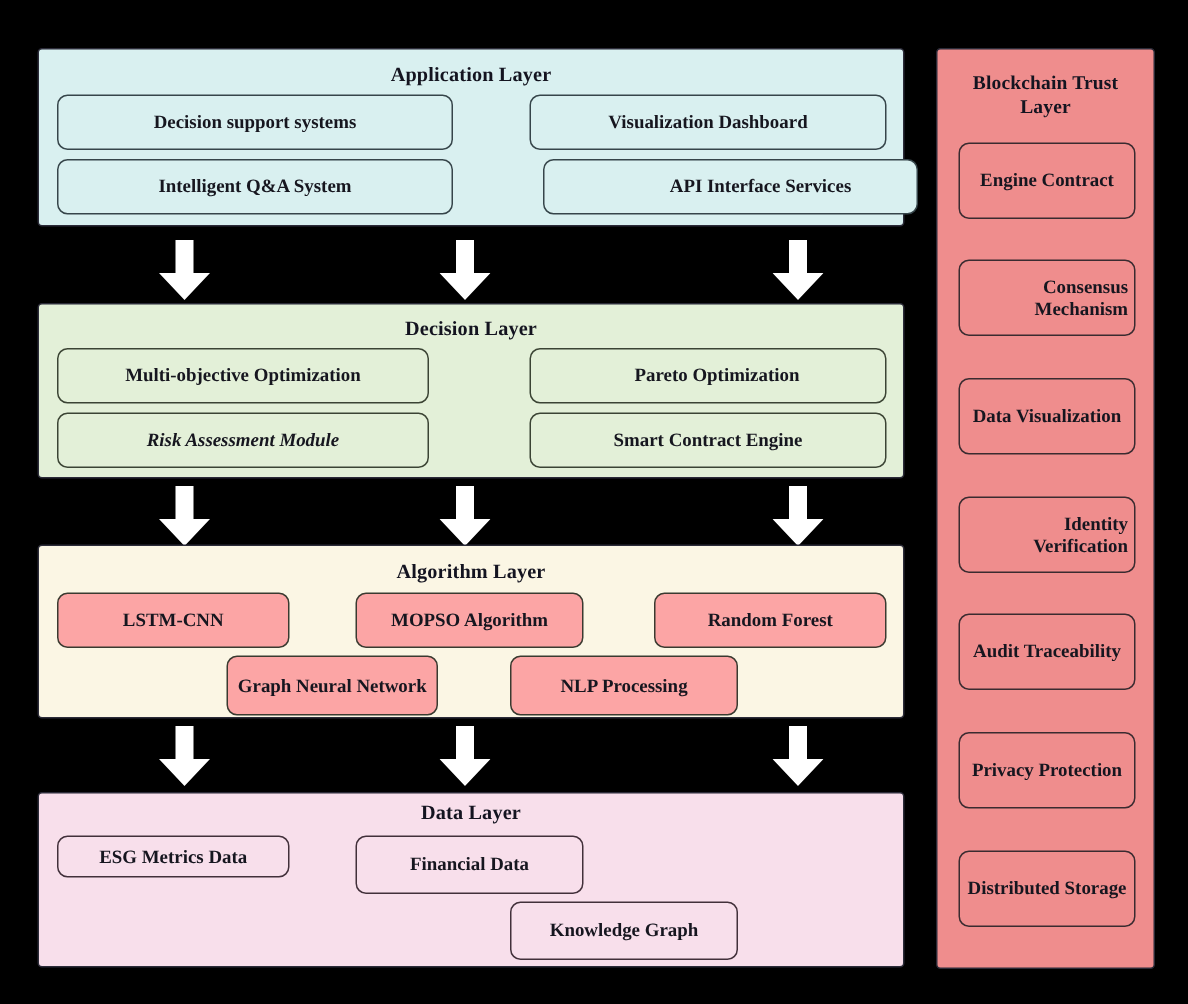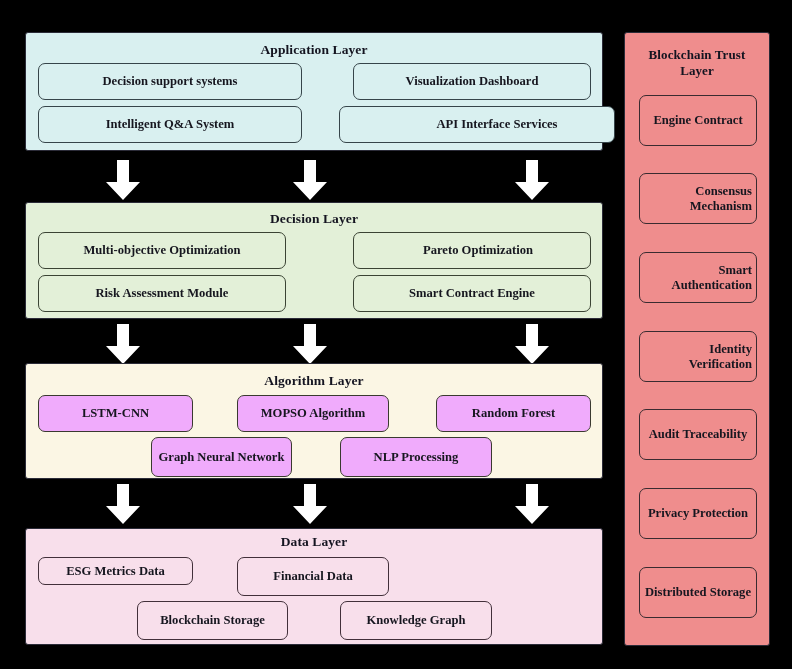--- a/index.html
+++ b/index.html
@@ -60,21 +60,21 @@
   }
 
   
   .app-layer   { background: #d9f0f0; }
   .app-layer .mod   { background: #d9f0f0; border-color: #36454a; }
 
   .dec-layer   { background: #e3f0d8; }
   .dec-layer .mod   { background: #e3f0d8; border-color: #3b4434; }
 
   .alg-layer   { background: #fbf6e4; }
-  .alg-layer .mod   { background: #f0abfc; border-color: #3a3a30; }
+  .alg-layer .mod   { background: #fca5a5; border-color: #3a3a30; }
 
   .dat-layer   { background: #f8dfeb; }
   .dat-layer .mod   { background: #f8dfeb; border-color: #42303a; }
 
   .bc-layer    { background: #ef8d8d; }
   .bc-layer .mod    { background: #ef8d8d; border-color: #3a2b30; }
   .bc-layer .layer-title { font-size: 13px; line-height: 1.25; }
 
   
   .arrow {
@@ -91,21 +91,21 @@
 
   <div class="layer app-layer" style="left:25px; top:32px; width:578px; height:119px;">
     <div class="layer-title" style="top:9px;">Application Layer</div>
 
     <div class="mod" style="left:12px; top:30px; width:264px; height:37px;">Decision support systems</div>
 
     <div class="mod" style="left:327px; top:30px; width:238px; height:37px;">Visualization Dashboard</div>
 
     <div class="mod" style="left:12px; top:73px; width:264px; height:37px;">Intelligent Q&amp;A System</div>
 
-    <div class="mod" style="left:313px; top:73px; width:276px; height:37px;padding-left:44px;">API Interface Services</div>
+    <div class="mod" style="left:336px; top:73px; width:250px; height:37px;padding-left:44px;">API Interface Services</div>
   </div>
 
   <div class="arrow" style="left:106px; top:160px;">
     <svg viewBox="0 0 34 40" preserveAspectRatio="none" aria-hidden="true">
       <polygon points="11,0 23,0 23,22 34,22 17,40 0,22 11,22" fill="#ffffff"></polygon>
     </svg>
   </div>
   <div class="arrow" style="left:293px; top:160px;">
     <svg viewBox="0 0 34 40" preserveAspectRatio="none" aria-hidden="true">
       <polygon points="11,0 23,0 23,22 34,22 17,40 0,22 11,22" fill="#ffffff"></polygon>
@@ -117,21 +117,21 @@
     </svg>
   </div>
 
   <div class="layer dec-layer" style="left:25px; top:202px; width:578px; height:117px;">
     <div class="layer-title" style="top:8px;">Decision Layer</div>
 
     <div class="mod" style="left:12px; top:29px; width:248px; height:37px;">Multi-objective Optimization</div>
 
     <div class="mod" style="left:327px; top:29px; width:238px; height:37px;padding-left:16px;">Pareto Optimization</div>
 
-    <div class="mod" style="left:12px; top:72px; width:248px; height:37px;">Risk Assessment Module</div>
+    <div class="mod" style="left:12px; top:72px; width:248px; height:37px;font-style:italic;">Risk Assessment Module</div>
 
     <div class="mod" style="left:327px; top:72px; width:238px; height:37px;">Smart Contract Engine</div>
   </div>
 
   <div class="arrow" style="left:106px; top:324px;">
     <svg viewBox="0 0 34 40" preserveAspectRatio="none" aria-hidden="true">
       <polygon points="11,0 23,0 23,22 34,22 17,40 0,22 11,22" fill="#ffffff"></polygon>
     </svg>
   </div>
   <div class="arrow" style="left:293px; top:324px;">
@@ -176,33 +176,32 @@
   </div>
 
   <div class="layer dat-layer" style="left:25px; top:528px; width:578px; height:117px;">
     <div class="layer-title" style="top:5px;">Data Layer</div>
 
     <div class="mod" style="left:12px; top:28px; width:155px; height:28px;">ESG Metrics Data</div>
 
     <div class="mod" style="left:211px; top:28px; width:152px; height:39px;">Financial Data</div>
 
 
-    <div class="mod" style="left:111px; top:72px; width:151px; height:39px;">Blockchain Storage</div>
 
     <div class="mod" style="left:314px; top:72px; width:152px; height:39px;">Knowledge Graph</div>
   </div>
 
   <div class="layer bc-layer" style="left:624px; top:32px; width:146px; height:614px;">
     <div class="layer-title" style="top:14px; padding:0 22px;">Blockchain Trust Layer</div>
 
     <div class="mod" style="left:14px; top:62px; width:118px; height:51px;">Engine Contract</div>
 
     <div class="mod" style="left:14px; top:140px; width:118px; height:51px;">Consensus Mechanism</div>
 
-    <div class="mod" style="left:14px; top:219px; width:118px; height:51px;">Smart Authentication</div>
+    <div class="mod" style="left:14px; top:219px; width:118px; height:51px;">Data Visualization</div>
 
     <div class="mod" style="left:14px; top:298px; width:118px; height:51px;">Identity Verification</div>
 
     <div class="mod" style="left:14px; top:376px; width:118px; height:51px;">Audit Traceability</div>
 
     <div class="mod" style="left:14px; top:455px; width:118px; height:51px;">Privacy Protection</div>
 
     <div class="mod" style="left:14px; top:534px; width:118px; height:51px;">Distributed Storage</div>
   </div>
 

